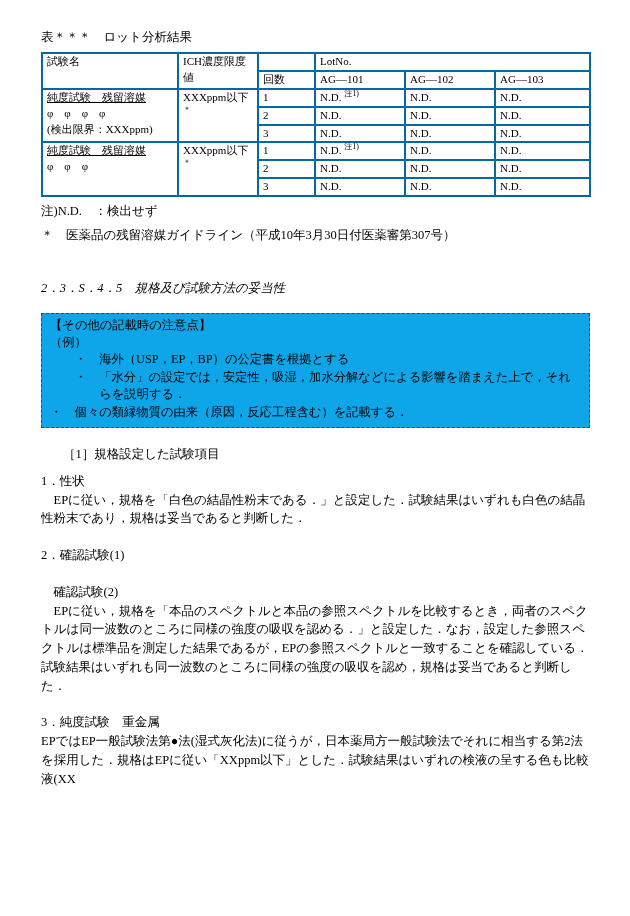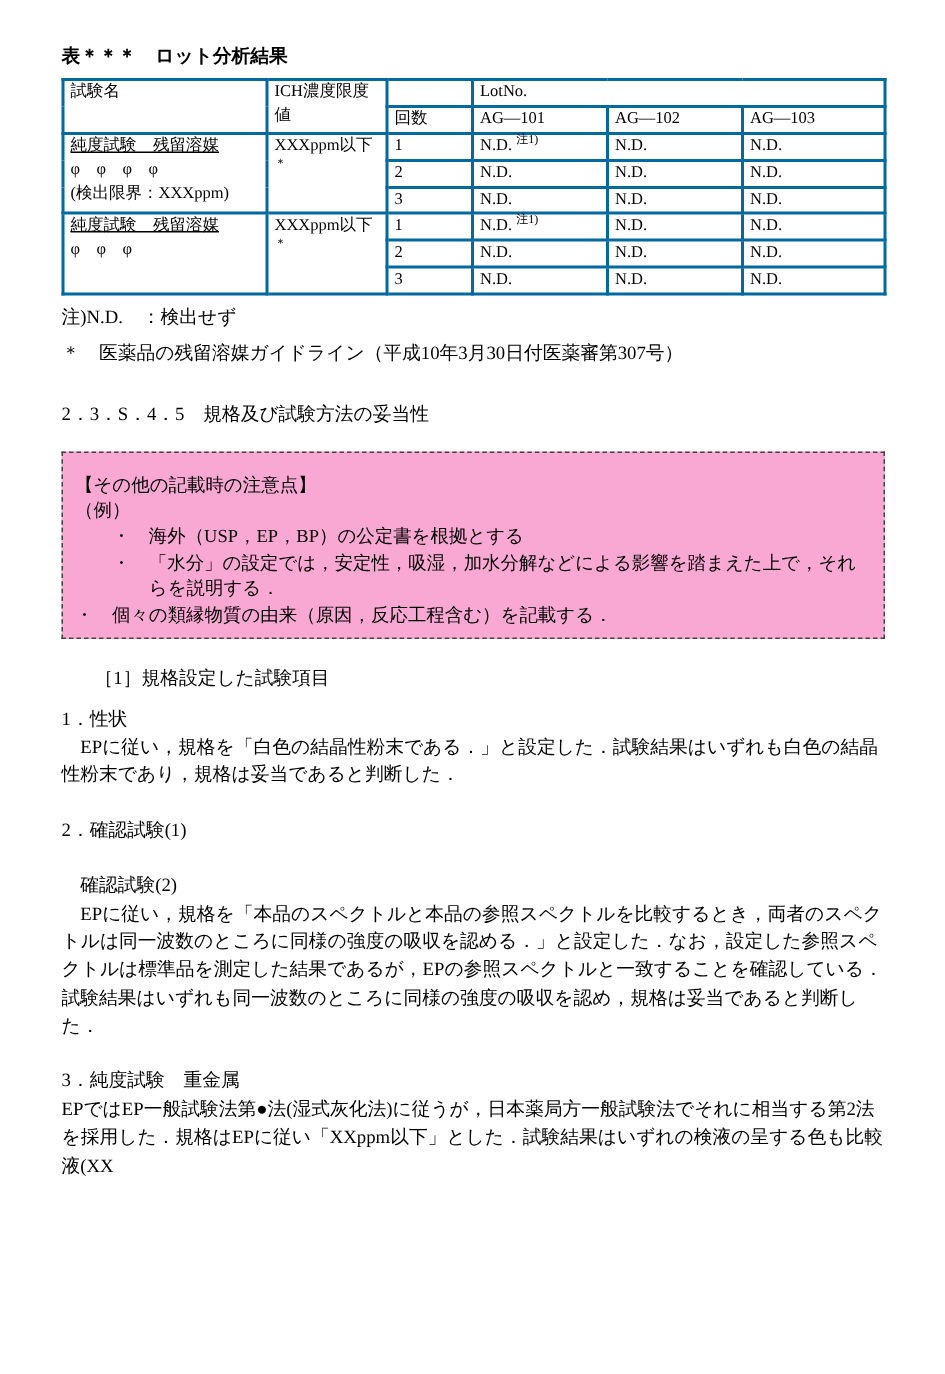--- a/index.html
+++ b/index.html
@@ -4,38 +4,38 @@
 <style>
   * { margin:0; padding:0; box-sizing:border-box; }
   html, body { background:#ffffff; }
   body {
     width:630px; height:916px; overflow:hidden;
     font-family:"Liberation Serif","DejaVu Serif",serif;
     color:#000;
   }
   .page { padding:28px 40px 0 41px; font-size:12.5px; line-height:1.5; }
 
-  .tbl-title { margin-bottom:5px;font-weight:bold; }
+  .tbl-title { margin-bottom:5px; }
 
   table.lot {
     border-collapse:collapse; table-layout:fixed; width:548px;
     font-size:11px; line-height:1.45;
   }
   table.lot td { border:2px solid #0369a1; padding:0 4px; vertical-align:top; height:15px; }
   table.lot tr.hdr2 td { border-bottom-width:2px; }
   .u { text-decoration:underline; }
   sup { font-size:8px; line-height:0;text-align:center; }
 
   .note { margin-top:5px; }
 
-  .sec-heading { margin-top:22px; }
+  .sec-heading { margin-top:34px;font-style:italic; }
 
   .notice {
-    border:1.5px dashed #444; background:#f9a8d4;
-    margin:15px 0 17px 0; padding:13px 8px 6px 8px;
+    border:1.5px dashed #444; background:#0ea5e9;
+    margin:15px 0 17px 0; padding:3px 8px 6px 8px;
     font-size:12.3px; line-height:1.42;
   }
   .notice .top { padding-left:2em; text-indent:-2em; }
   .notice .plain { padding-left:0; }
   .notice .sub { margin-left:2em; padding-left:2em; text-indent:-2em; }
 
   .h-items { margin-top:16px;margin-left:22px; }
   .item-title { margin-top:18px; }
   .item-title.first { margin-top:8px; }
 </style>

